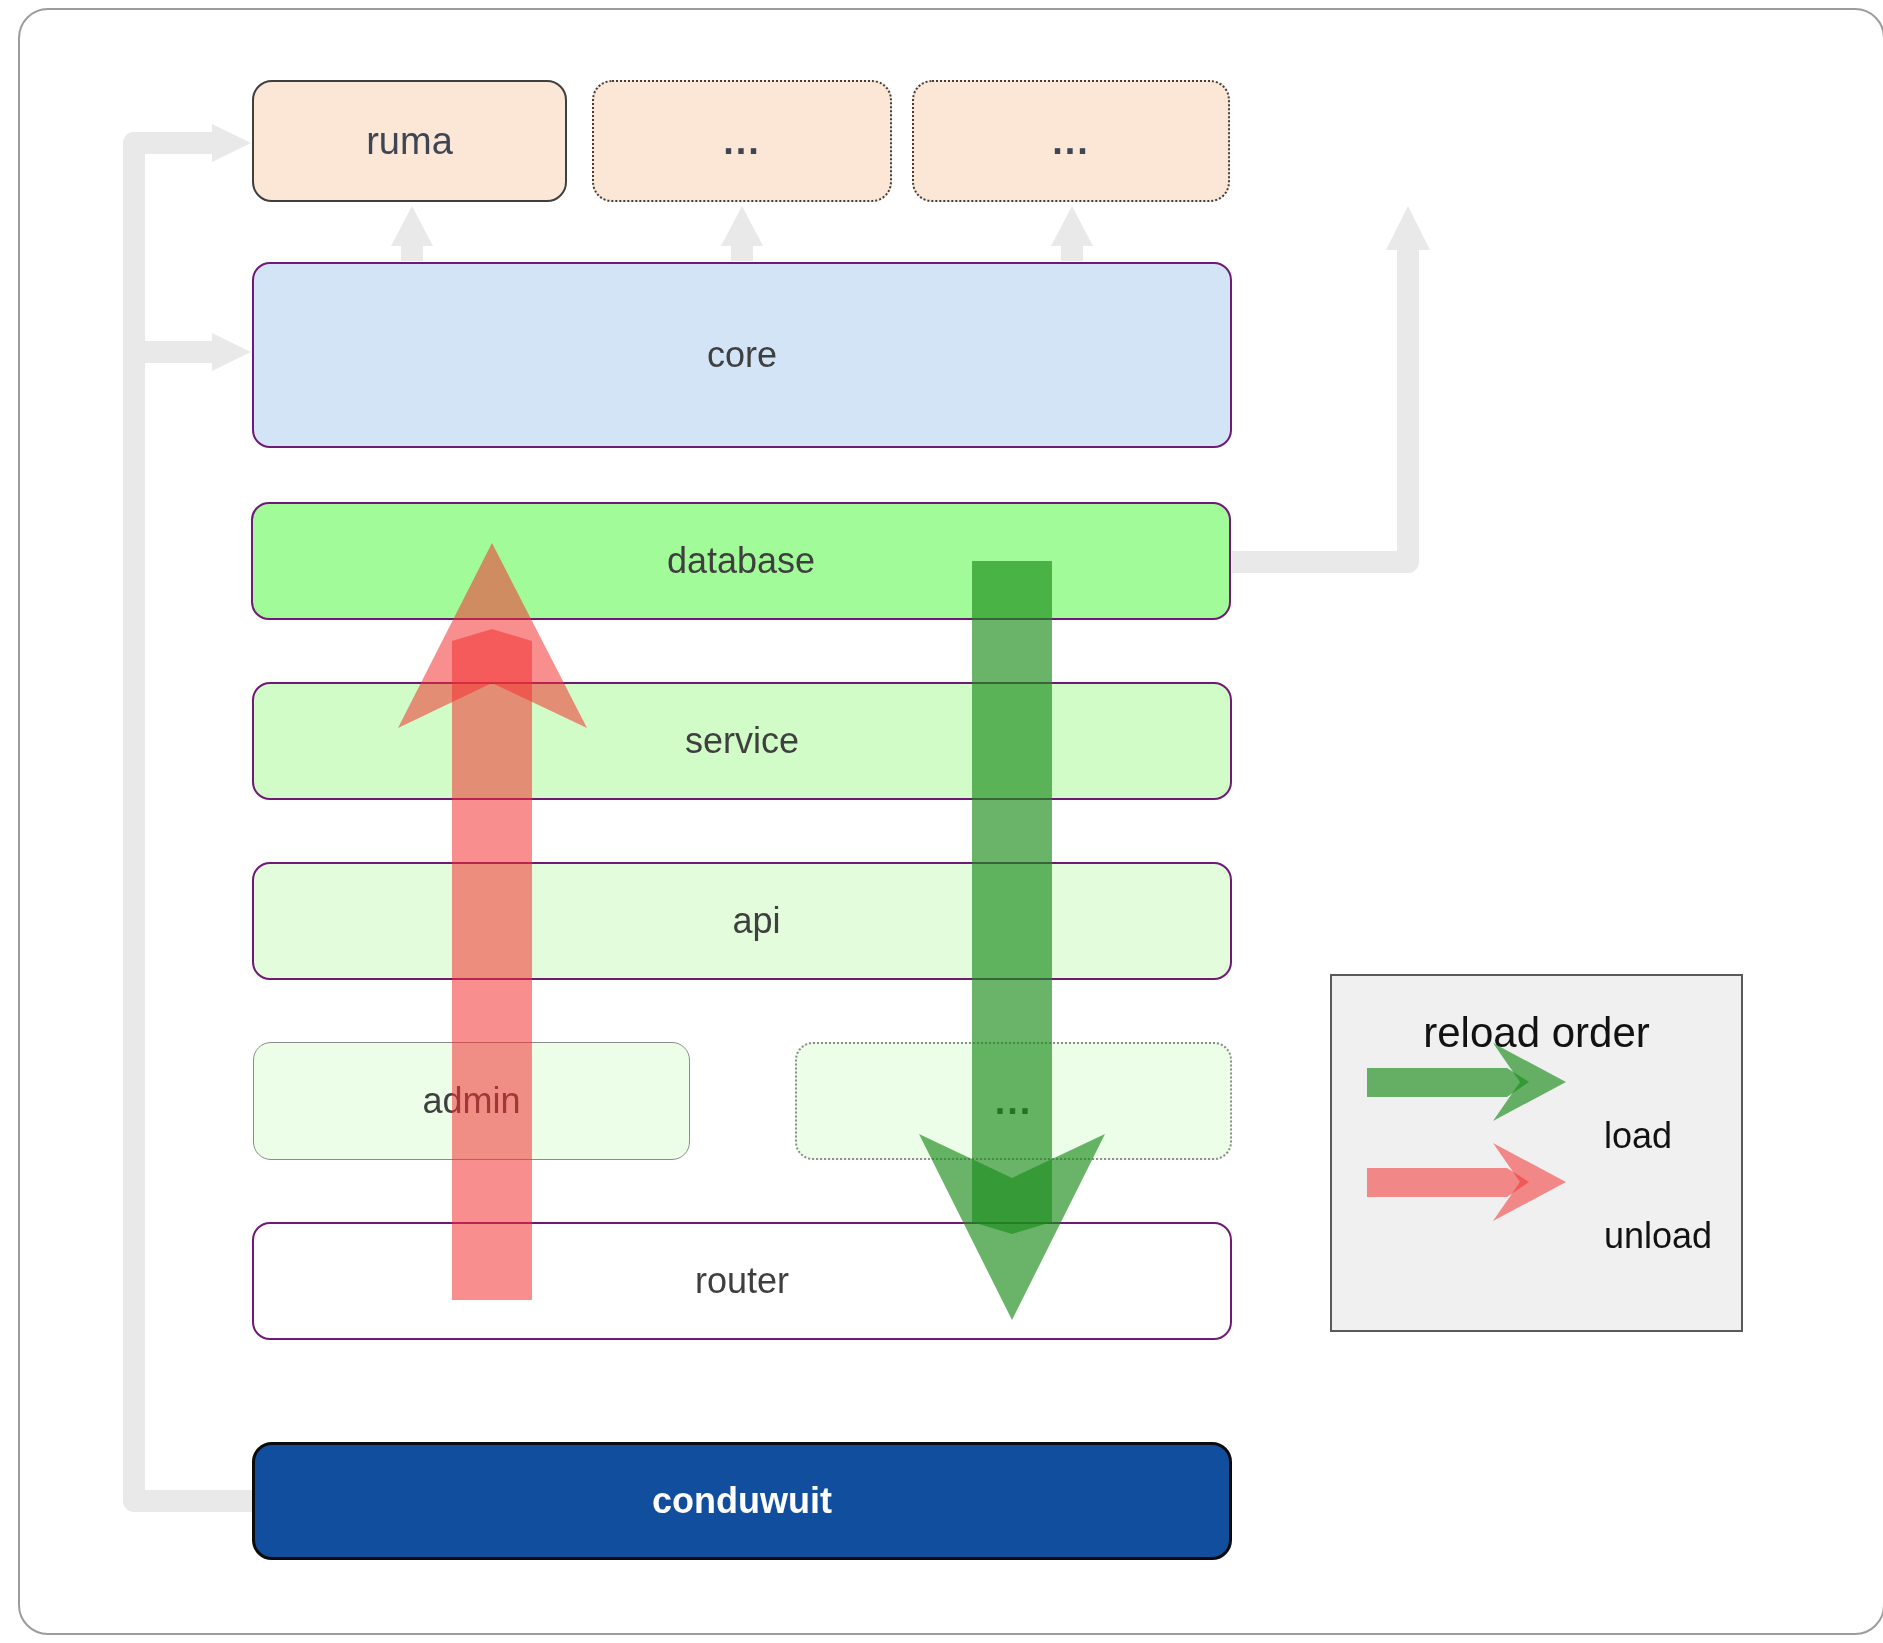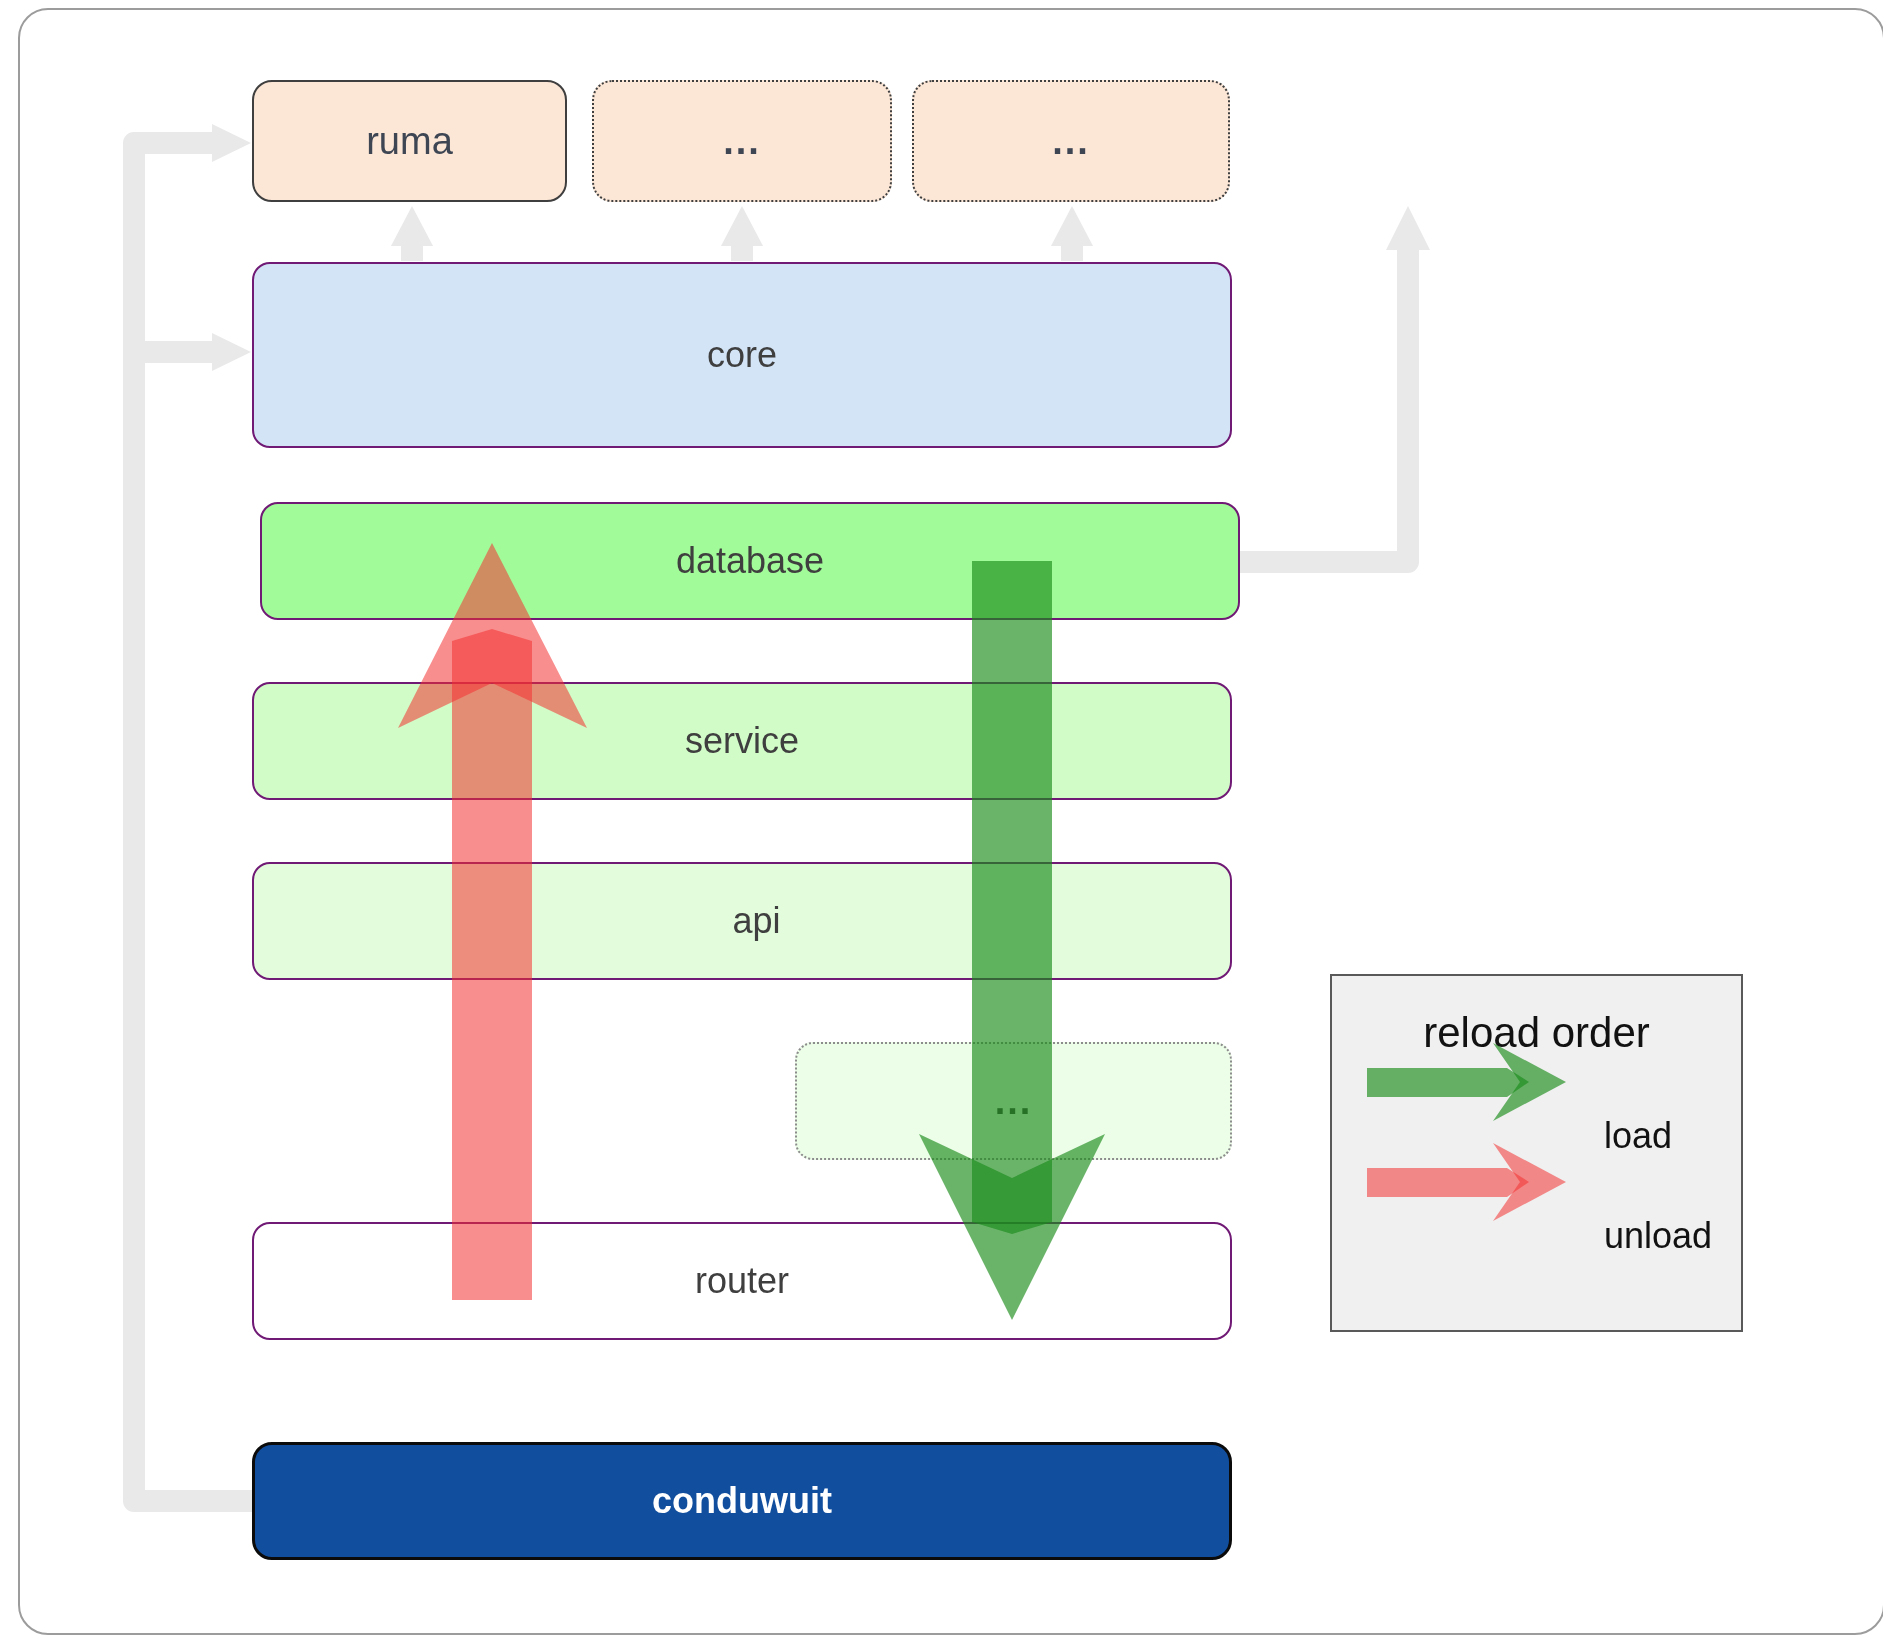--- a/index.html
+++ b/index.html
@@ -36,21 +36,21 @@
   .box.toprow { border-radius:20px; background:var(--peach);
     border:2.5px solid #3F3F3F; font-size:38px; color:#3E4654; }
   .box.toprow.dotted { border-style:dotted; }
 
   #box-ruma      { left:242px; top:80px;  width:315px; height:122px; }
   #box-ellipsis1 { left:582px; top:80px;  width:300px; height:122px; }
   #box-ellipsis2 { left:902px; top:80px;  width:318px; height:122px; }
   #box-rocksdb   { left:1243px; top:80px; width:320px; height:122px; }
 
   #box-core      { left:242px; top:262px; width:980px; height:186px; background:var(--core-blue); }
-  #box-database  { left:250px; top:502px; width:980px; height:118px; background:var(--database-green); }
+  #box-database  { left:241px; top:502px; width:980px; height:118px; background:var(--database-green); }
   #box-service   { left:242px; top:682px; width:980px; height:118px; background:var(--service-green); }
   #box-api       { left:242px; top:862px; width:980px; height:118px; background:var(--api-green);padding-left:29px; }
 
   #box-admin     { left:243px; top:1042px; width:437px; height:118px;
     background:var(--admin-green); border:1.5px solid #8C8C8C; }
   #box-ellipsis3 { left:785px; top:1042px; width:437px; height:118px;
     background:var(--admin-green); border:2px dotted #8C8C8C; }
 
   #box-router    { left:242px; top:1222px; width:980px; height:118px; background:#fff; }
   #box-conduwuit { left:242px; top:1442px; width:980px; height:118px;
@@ -110,20 +110,21 @@
 
   <div class="box toprow" id="box-ruma">ruma</div>
   <div class="box toprow dotted ellipsis-label" id="box-ellipsis1">...</div>
   <div class="box toprow dotted ellipsis-label" id="box-ellipsis2">...</div>
 
   <div class="box" id="box-core">core</div>
   <div class="box" id="box-database">database</div>
   <div class="box" id="box-service">service</div>
   <div class="box" id="box-api">api</div>
 
+  <div class="box" id="box-admin">admin</div>
   <div class="box ellipsis-label" id="box-ellipsis3">...</div>
 
   <div class="box" id="box-router">router</div>
   <div class="box" id="box-conduwuit">conduwuit</div>
 
   <div id="legend">
     <div id="legend-title">reload order</div>
     <div class="legend-label" id="legend-load-label">load</div>
     <div class="legend-label" id="legend-unload-label">unload</div>
   </div>

